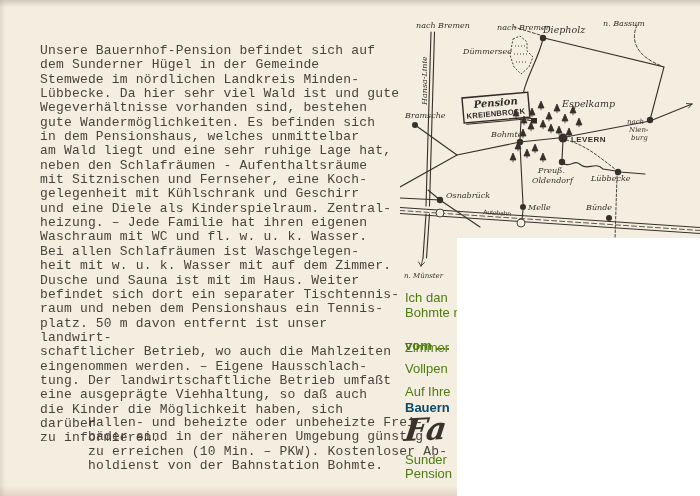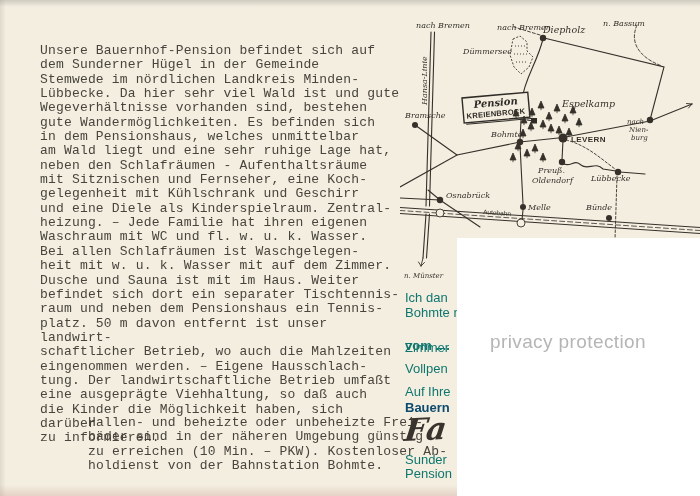--- a/index.html
+++ b/index.html
@@ -12,21 +12,21 @@
     background:linear-gradient(to right,rgba(148,146,134,.22),rgba(148,146,134,0));z-index:3;}
   .edge-bottom{position:absolute;left:0;bottom:0;width:457px;height:11px;
     background:linear-gradient(to top,rgba(196,148,138,.30),rgba(196,148,138,0));z-index:3;}
   
   .para{position:absolute;white-space:pre-line;color:#48443c;font-size:13px;
     line-height:14.35px;letter-spacing:0.18px;font-family:Liberation Mono, monospace;}
   #main-text{left:40px;top:44px;width:360px;}
   #secondary-text{left:40px;top:416px;width:360px;margin-left:48px;}
   
   #right-column{position:absolute;left:405px;top:0;width:70px;height:496px;}
-  .rc-line{position:absolute;left:0;font-size:13px;color:#0f766e;white-space:nowrap;}
+  .rc-line{position:absolute;left:0;font-size:13px;color:#4d7c0f;white-space:nowrap;}
   .rc-line.bold{font-weight:bold;color:#0c4a6e;}
   .rc-line.signature{font-family:"DejaVu Serif",serif;font-style:italic;font-weight:bold;
     font-size:31px;color:#38342d;transform:skewX(-10deg) rotate(-3deg);letter-spacing:1px;}
   
   #privacy-overlay{position:absolute;left:457px;top:238px;width:243px;height:258px;
     background:#ffffff;z-index:5;}
   #privacy-text{position:absolute;left:0;top:96px;width:222px;text-align:center;
     color:#b5b5b5;font-size:19px;line-height:16.5px;letter-spacing:0.4px;}
   
   #map{position:absolute;left:400px;top:8px;}
@@ -202,17 +202,16 @@
         <text x="46" y="190" class="ml">Osnabrück</text>
         <text x="83" y="206" class="ml small" transform="rotate(4 83 206)">Autobahn</text>
         <text x="128" y="202" class="ml">Melle</text>
         <text x="186" y="202" class="ml">Bünde</text>
         <text x="4" y="270" class="ml" style="font-size: 7px;">n. Münster</text>
       </g>
   </svg>
 
   <div id="privacy-overlay">
     <div id="privacy-text">
-      <div>privacy protection</div>
     </div>
   </div>
 
 </div>
 
 </body></html>

